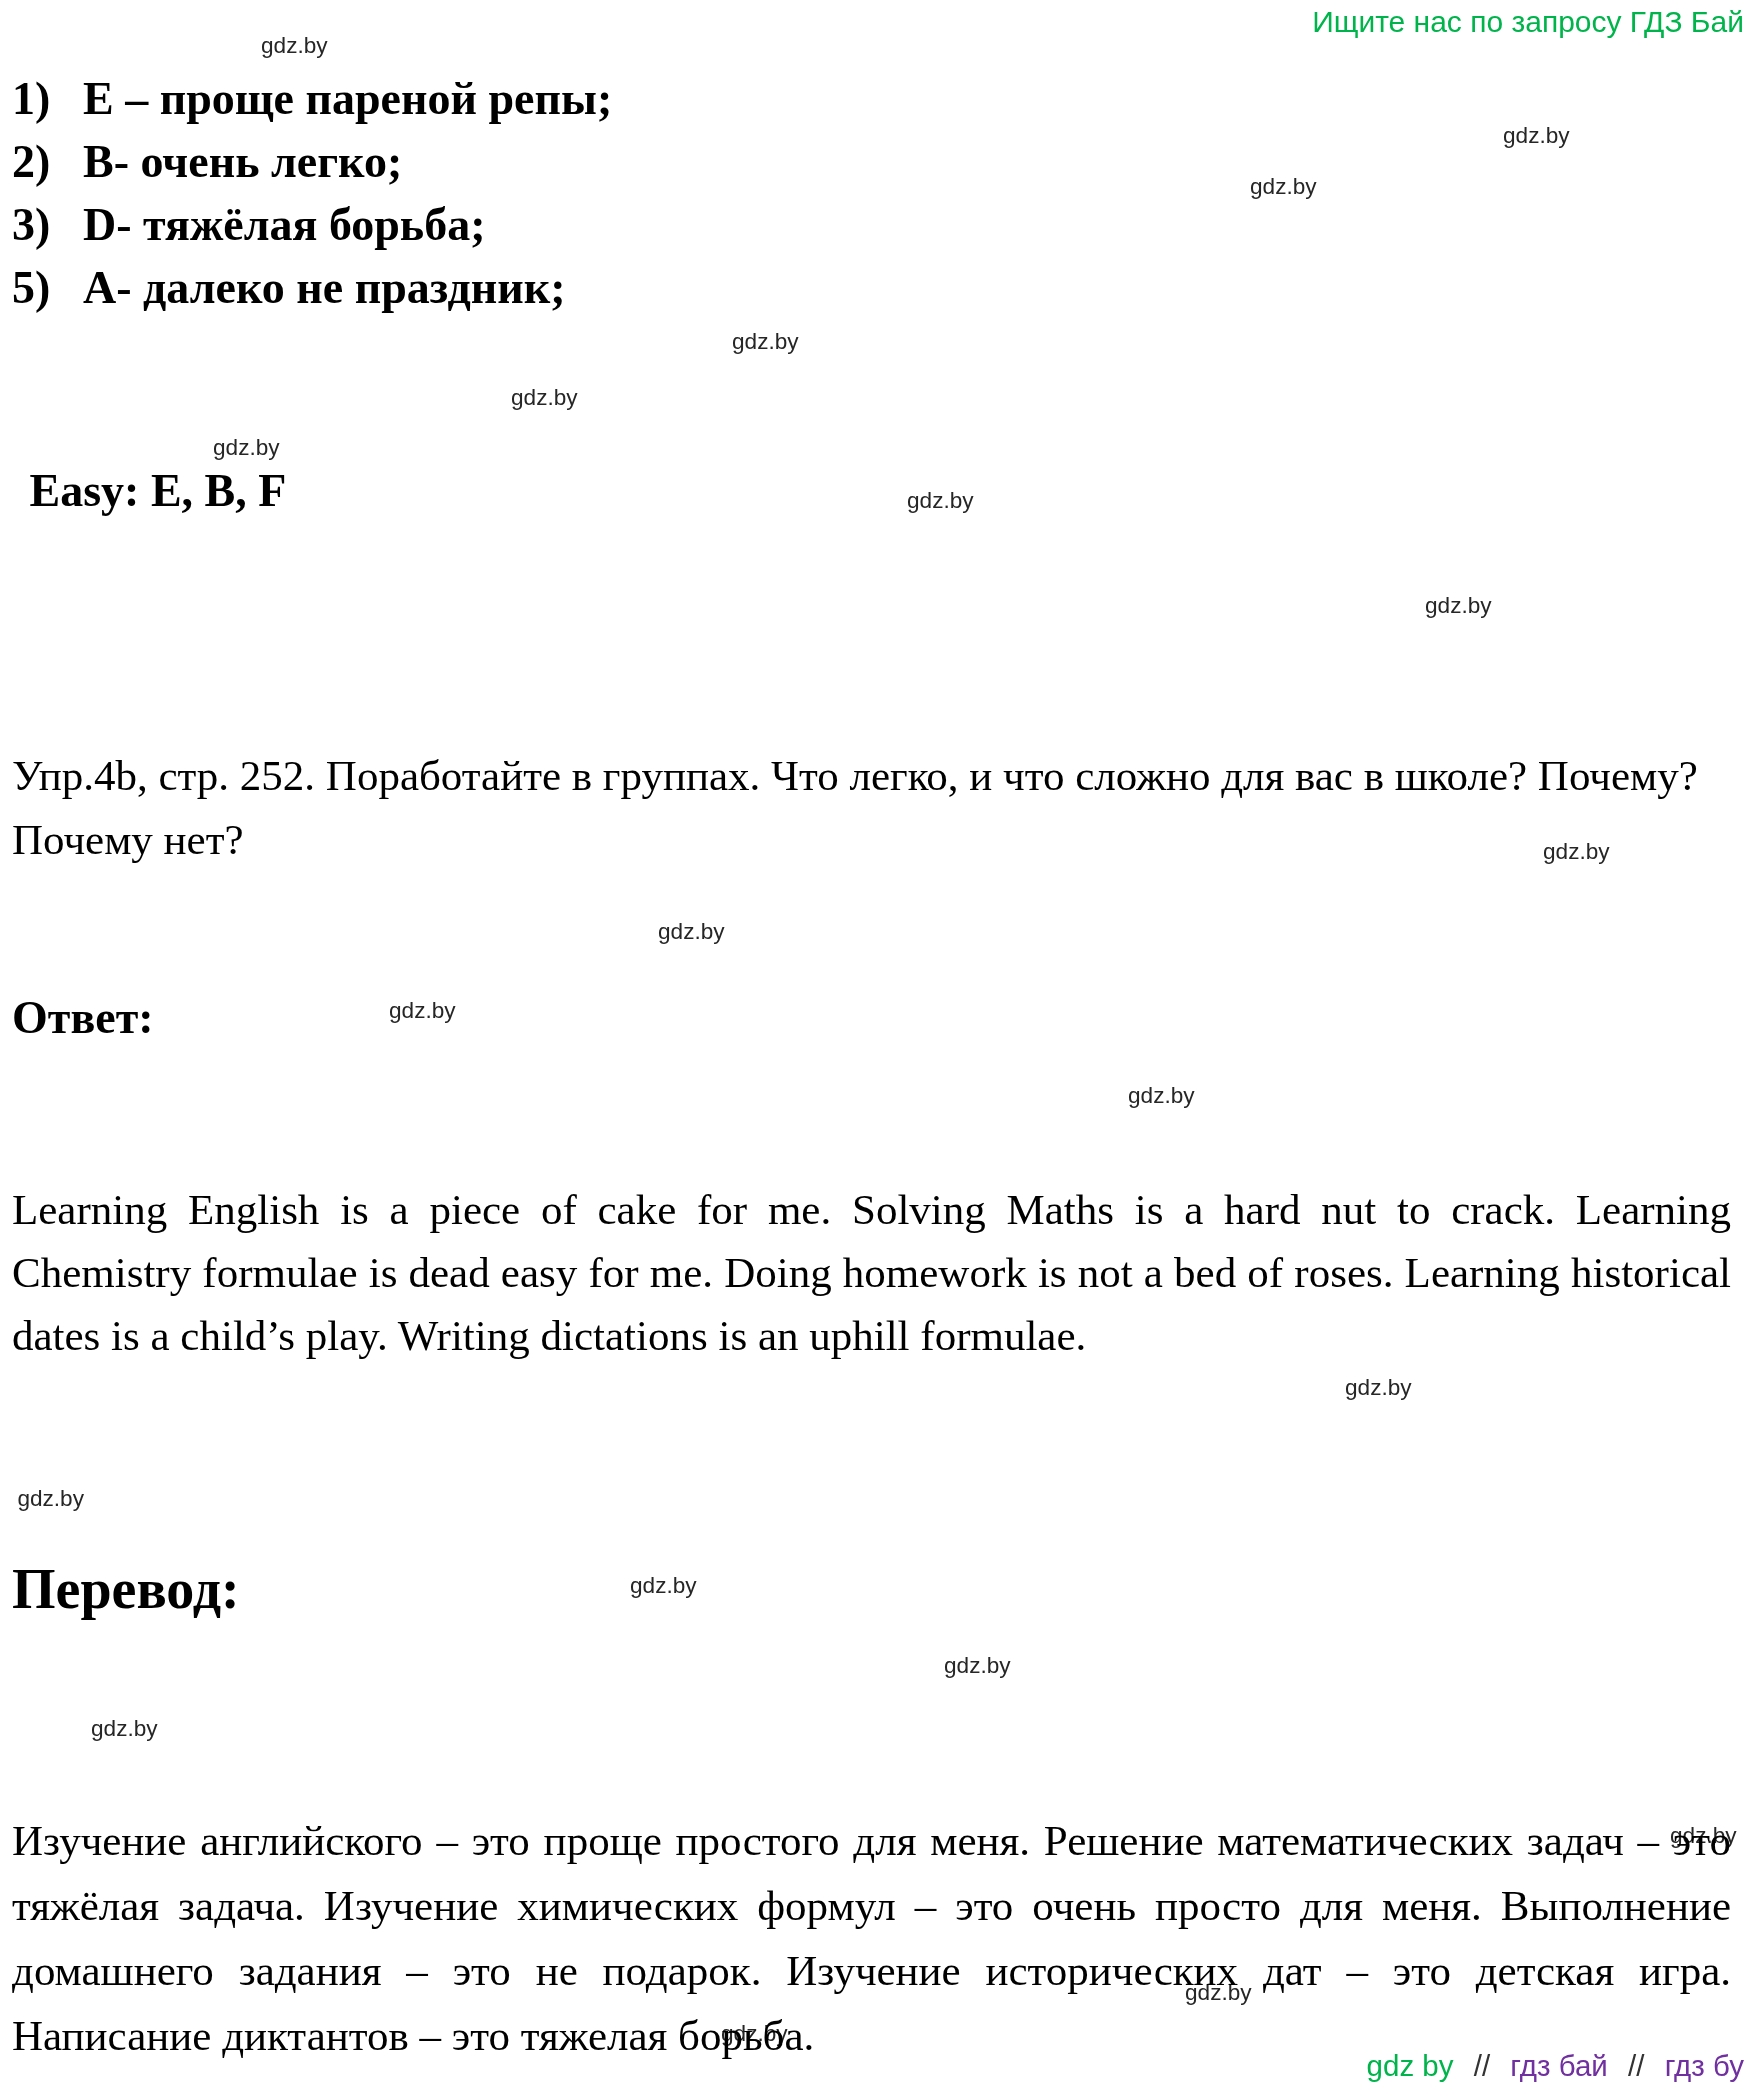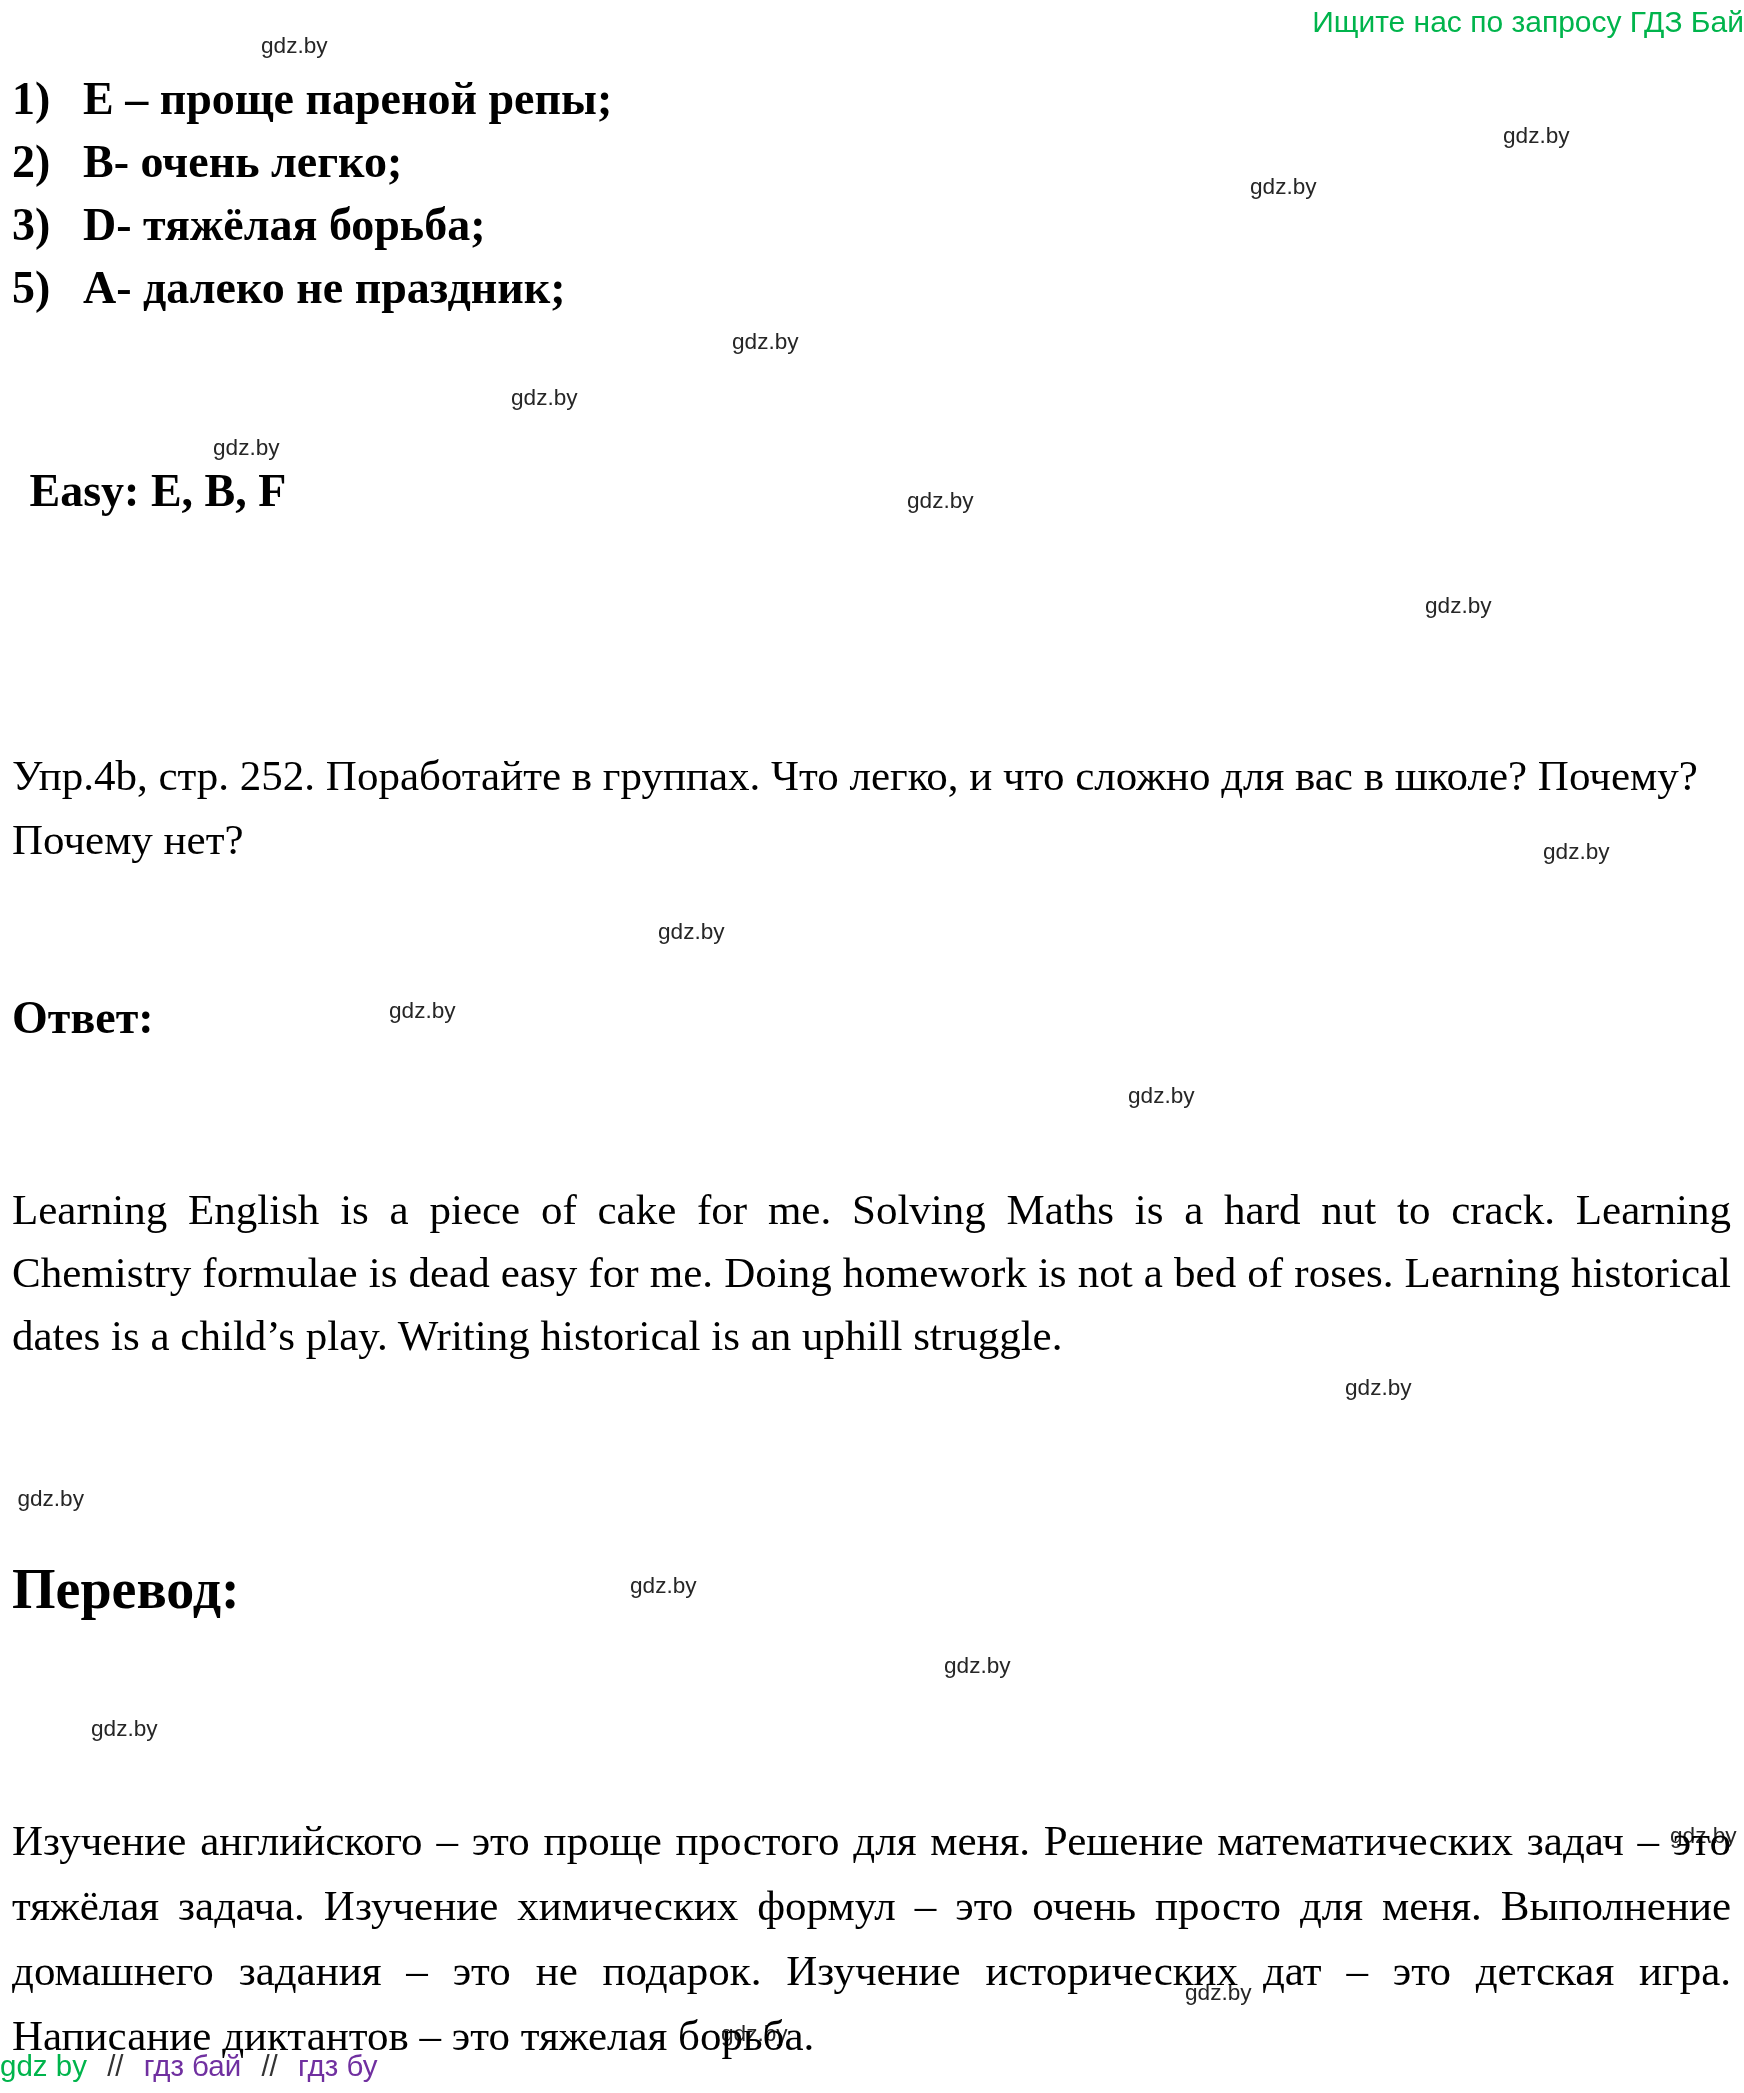--- a/index.html
+++ b/index.html
@@ -84,21 +84,21 @@
   .translation-text{
     position:absolute;
     top:1808px;left:12px;width:1719px;
     font-size:43px;
     line-height:65px;
     text-align:justify;
   }
   .footer{
     position:absolute;
     top:2049px;left:0;width:100%;
-    text-align:left;
+    text-align:right;
     font-family:"Liberation Sans", sans-serif;
     font-size:29.5px;
   }
   .footer .brand-green{color:var(--green);}
   .footer .brand-purple{color:var(--purple);}
   .footer .sep{color:#333333;margin:0 12px;}
 </style>
 </head>
 <body>
 
@@ -140,21 +140,21 @@
     <div class="answer-item">
       <span class="num">5)</span><span>A- далеко не праздник;</span>
     </div>
   </div>
 
   <div class="easy-line">Easy: E, B, F</div>
 
   <div class="task-paragraph">Упр.4b, стр. 252. Поработайте в группах. Что легко, и что сложно для вас в школе? Почему? Почему нет?</div>
 
   <div class="answer-label">Ответ:</div>
-  <div class="answer-text">Learning English is a piece of cake for me. Solving Maths is a hard nut to crack. Learning Chemistry formulae is dead easy for me. Doing homework is not a bed of roses. Learning historical dates is a child’s play. Writing historical is an uphill struggle.</div>
+  <div class="answer-text">Learning English is a piece of cake for me. Solving Maths is a hard nut to crack. Learning Chemistry formulae is dead easy for me. Doing homework is not a bed of roses. Learning historical dates is a child’s play. Writing dictations is an uphill formulae.</div>
 
   <div class="translation-label">Перевод:</div>
   <div class="translation-text">Изучение английского – это проще простого для меня. Решение математических задач – это тяжёлая задача. Изучение химических формул – это очень просто для меня. Выполнение домашнего задания – это не подарок. Изучение исторических дат – это детская игра. Написание диктантов – это тяжелая борьба.</div>
 
   <div class="footer">
     <span class="brand-green">gdz by</span>
     <span class="sep">//</span>
     <span class="brand-purple">гдз бай</span>
     <span class="sep">//</span>
     <span class="brand-purple">гдз бу</span>

